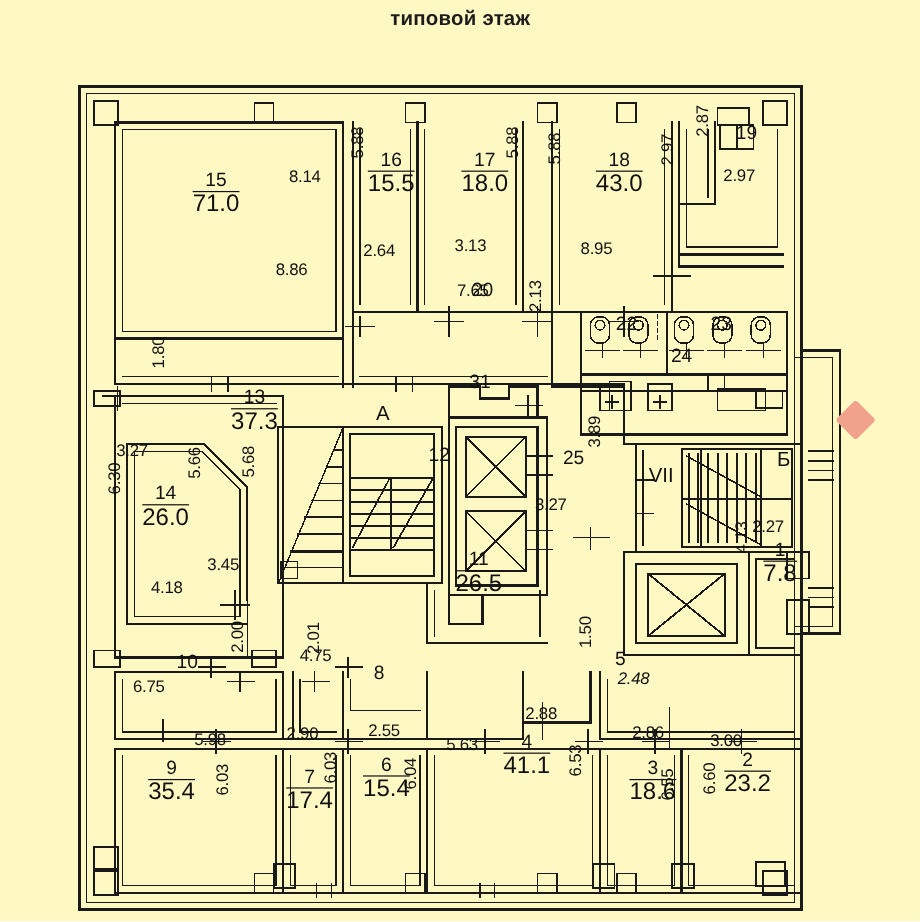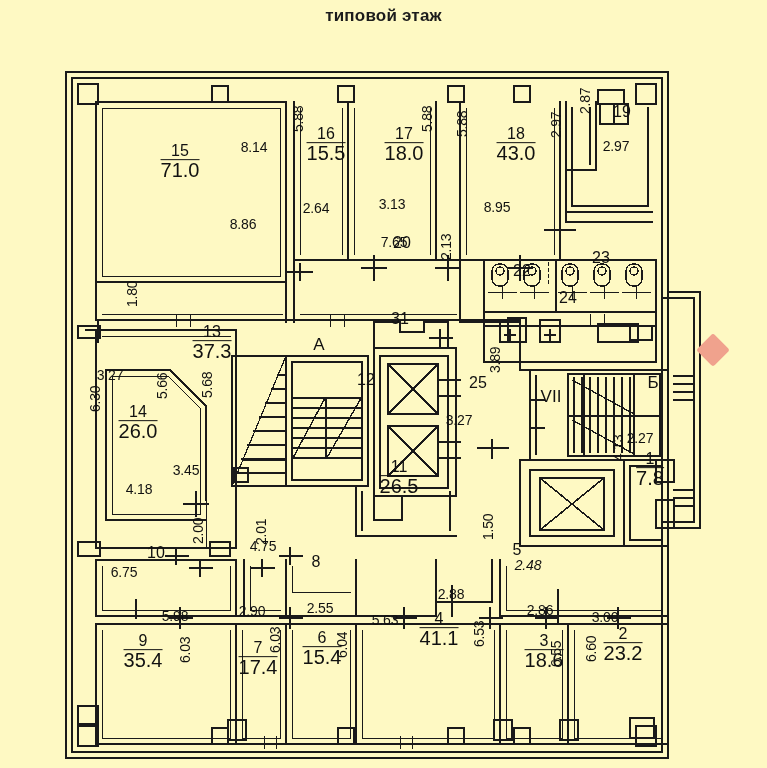--- a/index.html
+++ b/index.html
@@ -437,21 +437,21 @@
         <span class="area">18.6</span>
       </div>
       <div class="lbl rm" style="transform: translate(-50%, -50%); left: 623px; top: 645px;">
         <span class="num">2</span>
         <span class="area">23.2</span>
       </div>
       <div class="lbl plain" style="transform: translate(-50%, -50%); left: 622px; top: 112px;">19</div>
       <div class="lbl plain" style="transform: translate(-50%, -50%); left: 358px; top: 243px; margin-left: 44px;">20</div>
       <div class="lbl plain" style="transform: translate(-50%, -50%); left: 400px; top: 319px;">31</div>
       <div class="lbl plain" style="transform: translate(-50%, -50%); left: 522px; top: 271px;">22</div>
-      <div class="lbl plain" style="transform: translate(-50%, -50%); left: 601px; top: 258px;">23</div>
+      <div class="lbl plain" style="transform: translate(-50%, -50%); left: 601px; top: 271px;">23</div>
       <div class="lbl plain" style="transform: translate(-50%, -50%); left: 568px; top: 298px;">24</div>
       <div class="lbl plain" style="transform: translate(-50%, -50%); left: 478px; top: 383px;">25</div>
       <div class="lbl plain" style="transform: translate(-50%, -50%); left: 366px; top: 380px; text-align: center;">12</div>
       <div class="lbl plain" style="transform: translate(-50%, -50%); left: 156px; top: 553px;">10</div>
       <div class="lbl plain" style="transform: translate(-50%, -50%); left: 316px; top: 562px;">8</div>
       <div class="lbl plain" style="transform: translate(-50%, -50%); left: 517px; top: 550px;">5</div>
       <div class="lbl stair" style="transform: translate(-50%, -50%); left: 319px; top: 345px;">А</div>
       <div class="lbl stair" style="transform: translate(-50%, -50%); left: 653px; top: 383px;">Б</div>
       <div class="lbl stair" style="transform: translate(-50%, -50%); left: 551px; top: 397px;">VII</div>
       <div class="lbl dim" style="transform: translate(-50%, -50%); left: 254px; top: 147px;">8.14</div>

